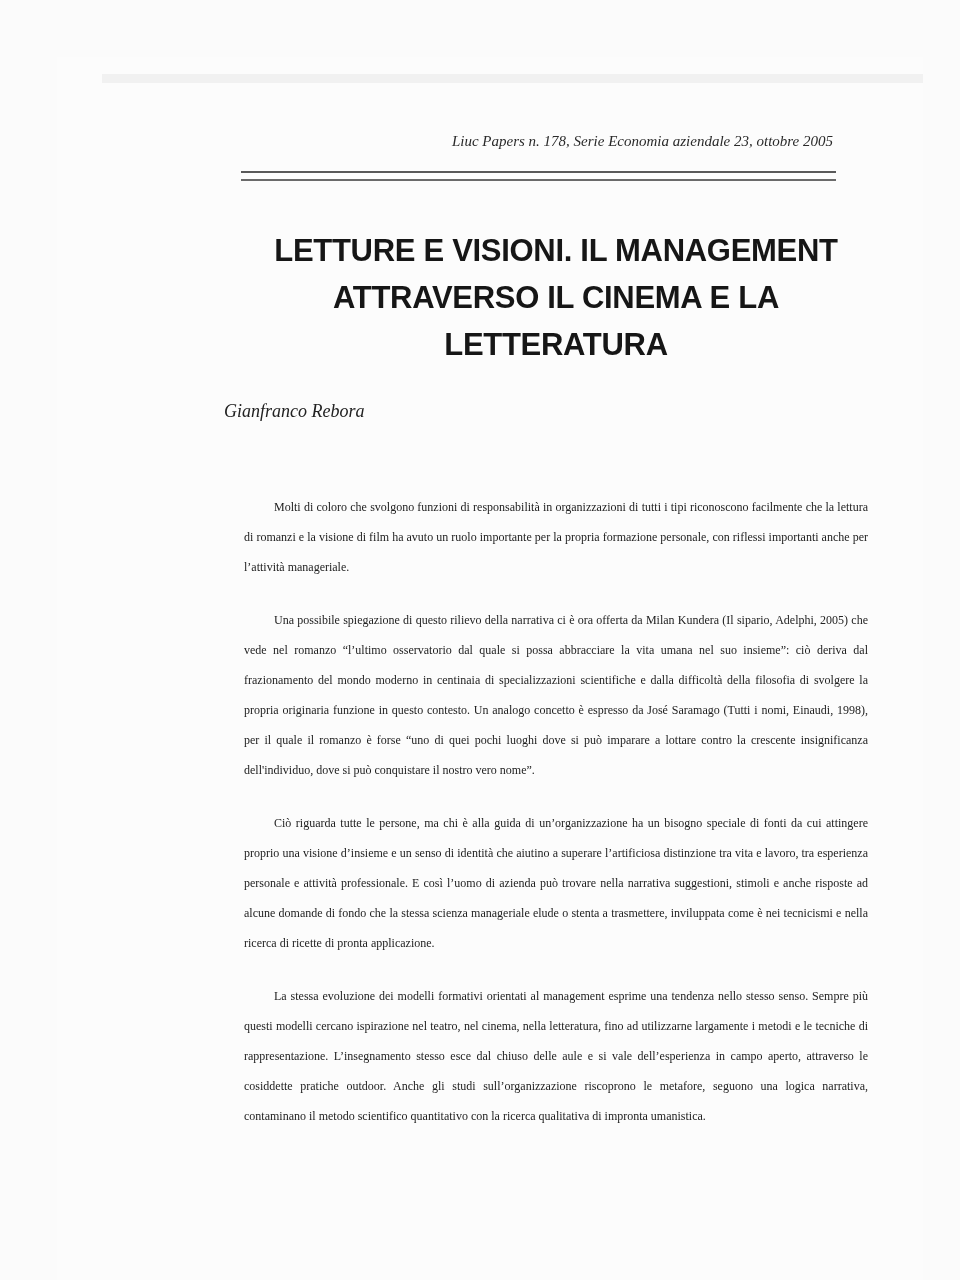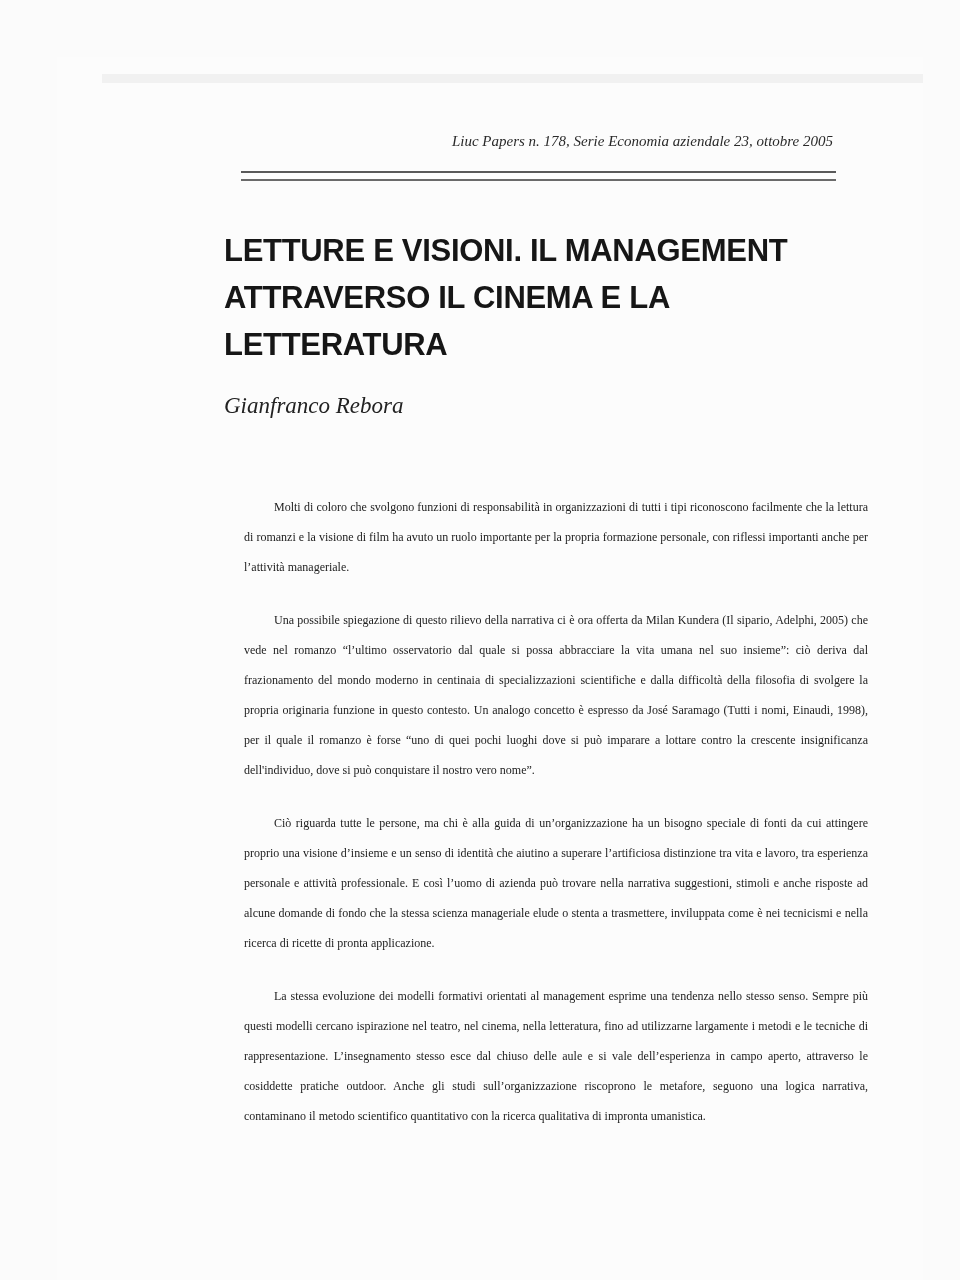--- a/index.html
+++ b/index.html
@@ -43,28 +43,29 @@
     top: 150px;
     left: 147px;
     width: 670px;
     font-family: "Liberation Sans", sans-serif;
     font-weight: bold;
     font-size: 31px;
     line-height: 47px;
     letter-spacing: -0.3px;
     color: #161616;
     white-space: pre-line;
+    text-align: center;
   }
   .paper-author {
     position: absolute;
-    top: 316px;
+    top: 324px;
     left: 147px;
     width: 670px;
     font-style: italic;
-    font-size: 23px;
+    font-size: 18px;
     color: #222;
   }
   .body-text {
     position: absolute;
     top: 395px;
     left: 147px;
     width: 670px;
   }
   .body-text p {
     font-size: 12px;

